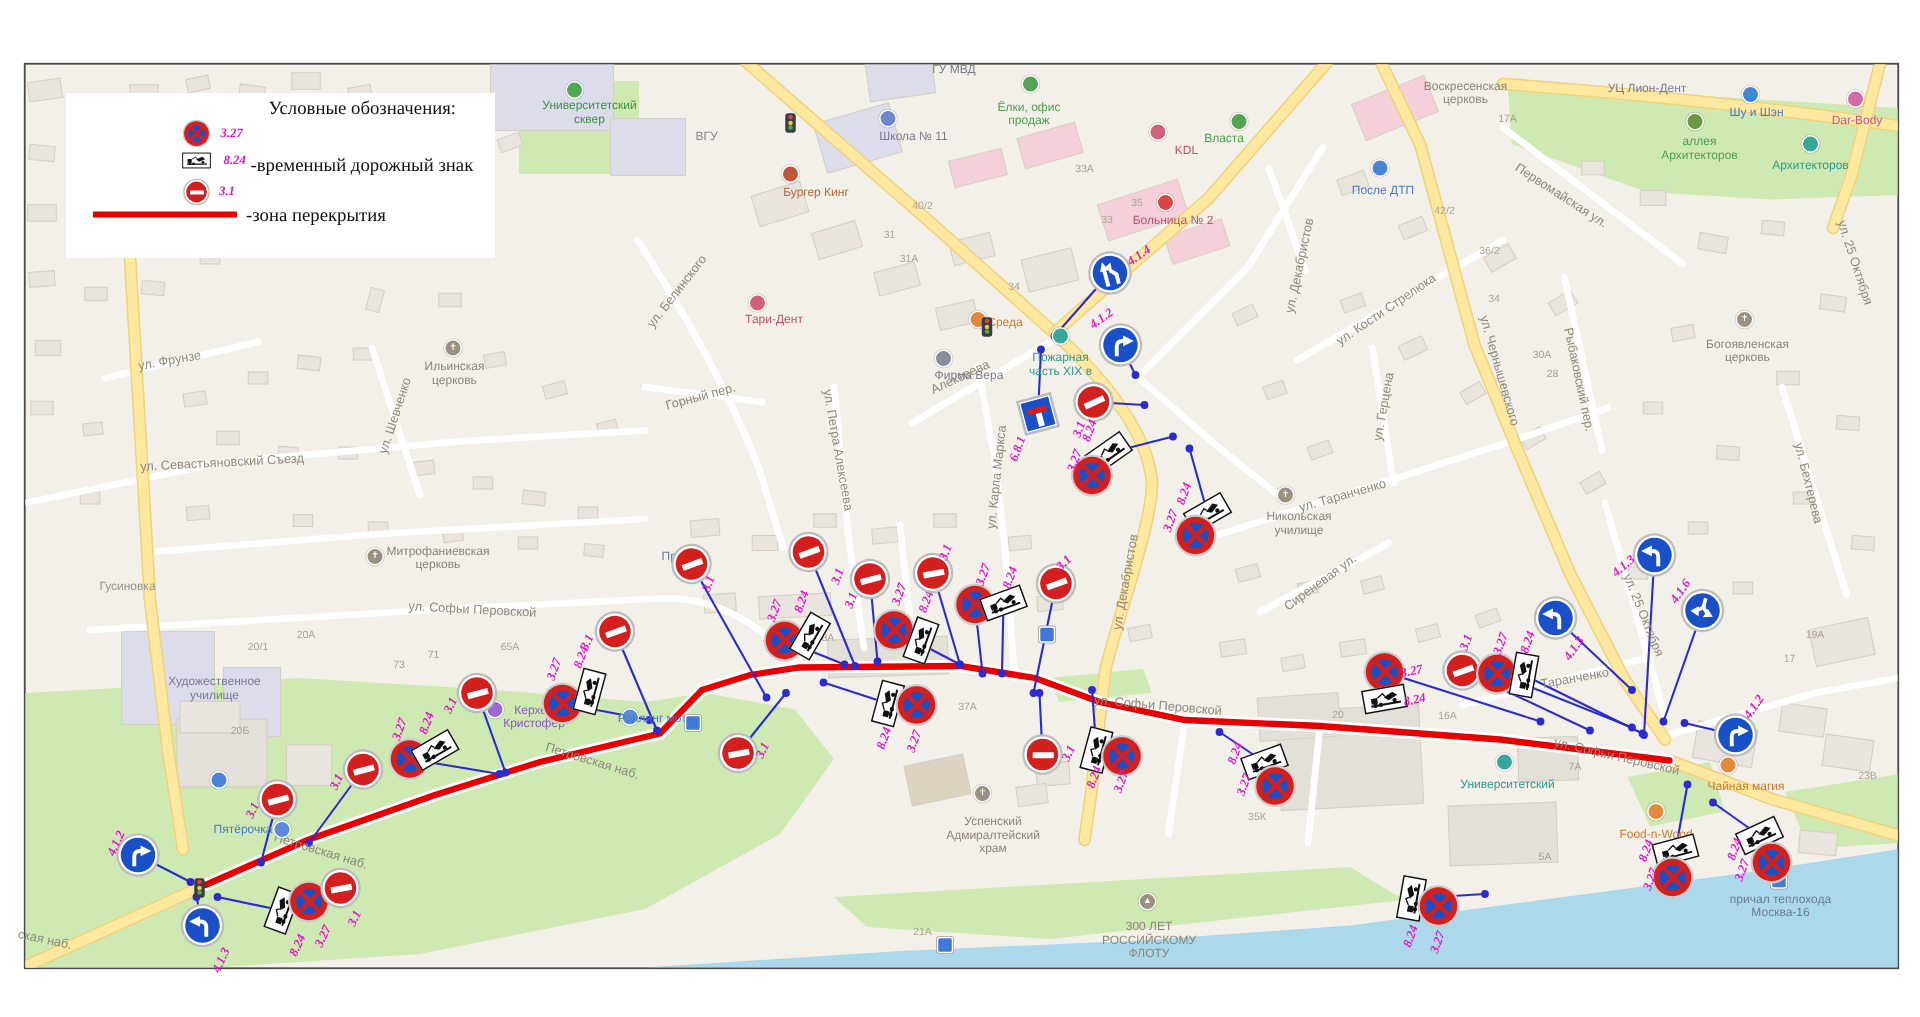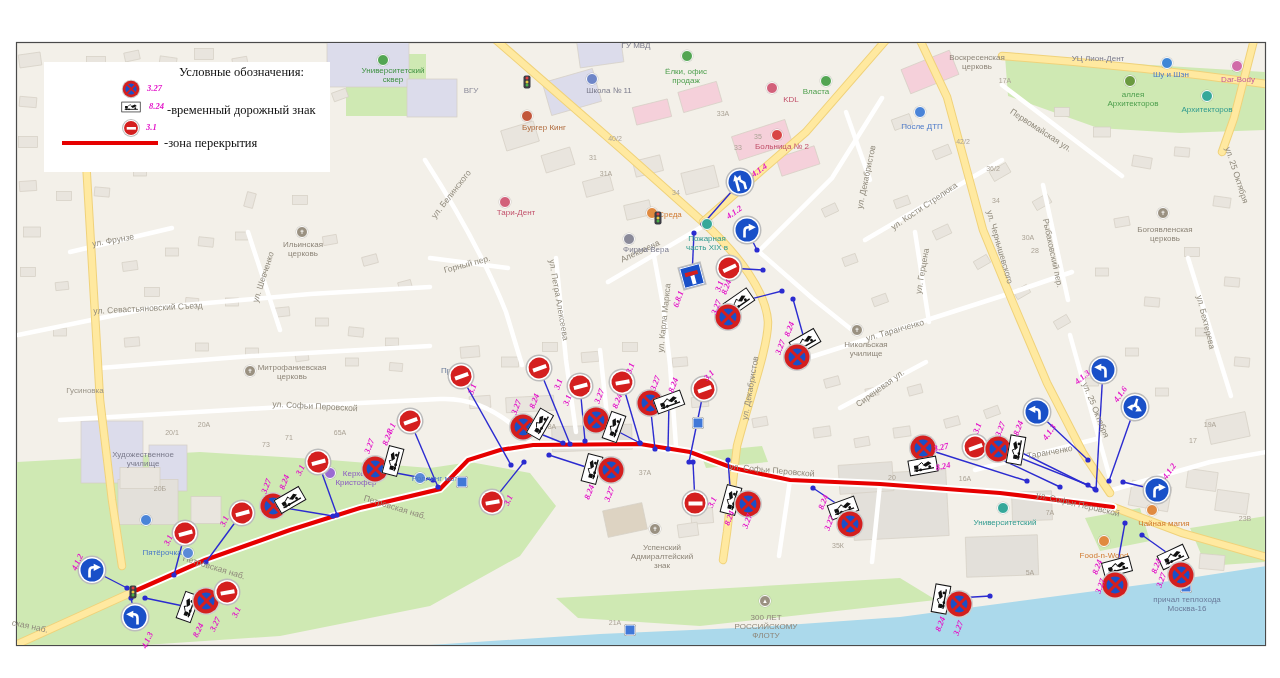--- a/index.html
+++ b/index.html
@@ -445,21 +445,21 @@
       <div class="poi" style="left: 1005px; top: 523px; color: rgb(47, 154, 143); transform: translate(-50%, -50%);">Университетский</div>
       <div class="poic" style="left: 1104px; top: 541px; width: 10px; height: 10px; background: rgb(224, 138, 64); transform: translate(-50%, -50%);"></div>
       <div class="poi" style="left: 1104px; top: 556px; color: rgb(208, 122, 48); transform: translate(-50%, -50%);">Food-n-Wood</div>
       <div class="poic" style="left: 1152px; top: 510px; width: 10px; height: 10px; background: rgb(224, 138, 64); transform: translate(-50%, -50%);"></div>
       <div class="poi" style="left: 1164px; top: 524px; color: rgb(208, 122, 48); transform: translate(-50%, -50%);">Чайная магия</div>
       <div class="poi" style="left: 1187px; top: 604px; color: rgb(106, 123, 154); transform: translate(-50%, -50%);">причал теплохода
 Москва-16</div>
       <div class="poic" style="left: 655px; top: 529px; width: 10px; height: 10px; background: rgb(154, 145, 129); transform: translate(-50%, -50%);">✝</div>
       <div class="poi" style="left: 662px; top: 557px; color: rgb(141, 133, 120); transform: translate(-50%, -50%);">Успенский
 Адмиралтейский
-знак</div>
+храм</div>
       <div class="poic" style="left: 765px; top: 601px; width: 10px; height: 10px; background: rgb(154, 145, 129); transform: translate(-50%, -50%);">▲</div>
       <div class="poi" style="left: 766px; top: 627px; color: rgb(141, 133, 120); transform: translate(-50%, -50%);">300 ЛЕТ
 РОССИЙСКОМУ
 ФЛОТУ</div>
       <div class="tl" style="left: 133px; top: 592px; transform: translate(-50%, -50%);">
         <i style="background:#e04040"></i>
         <i style="background:#e8c840"></i>
         <i style="background:#48b048"></i>
       </div>
       <div class="tl" style="left: 658px; top: 218px; transform: translate(-50%, -50%);">

